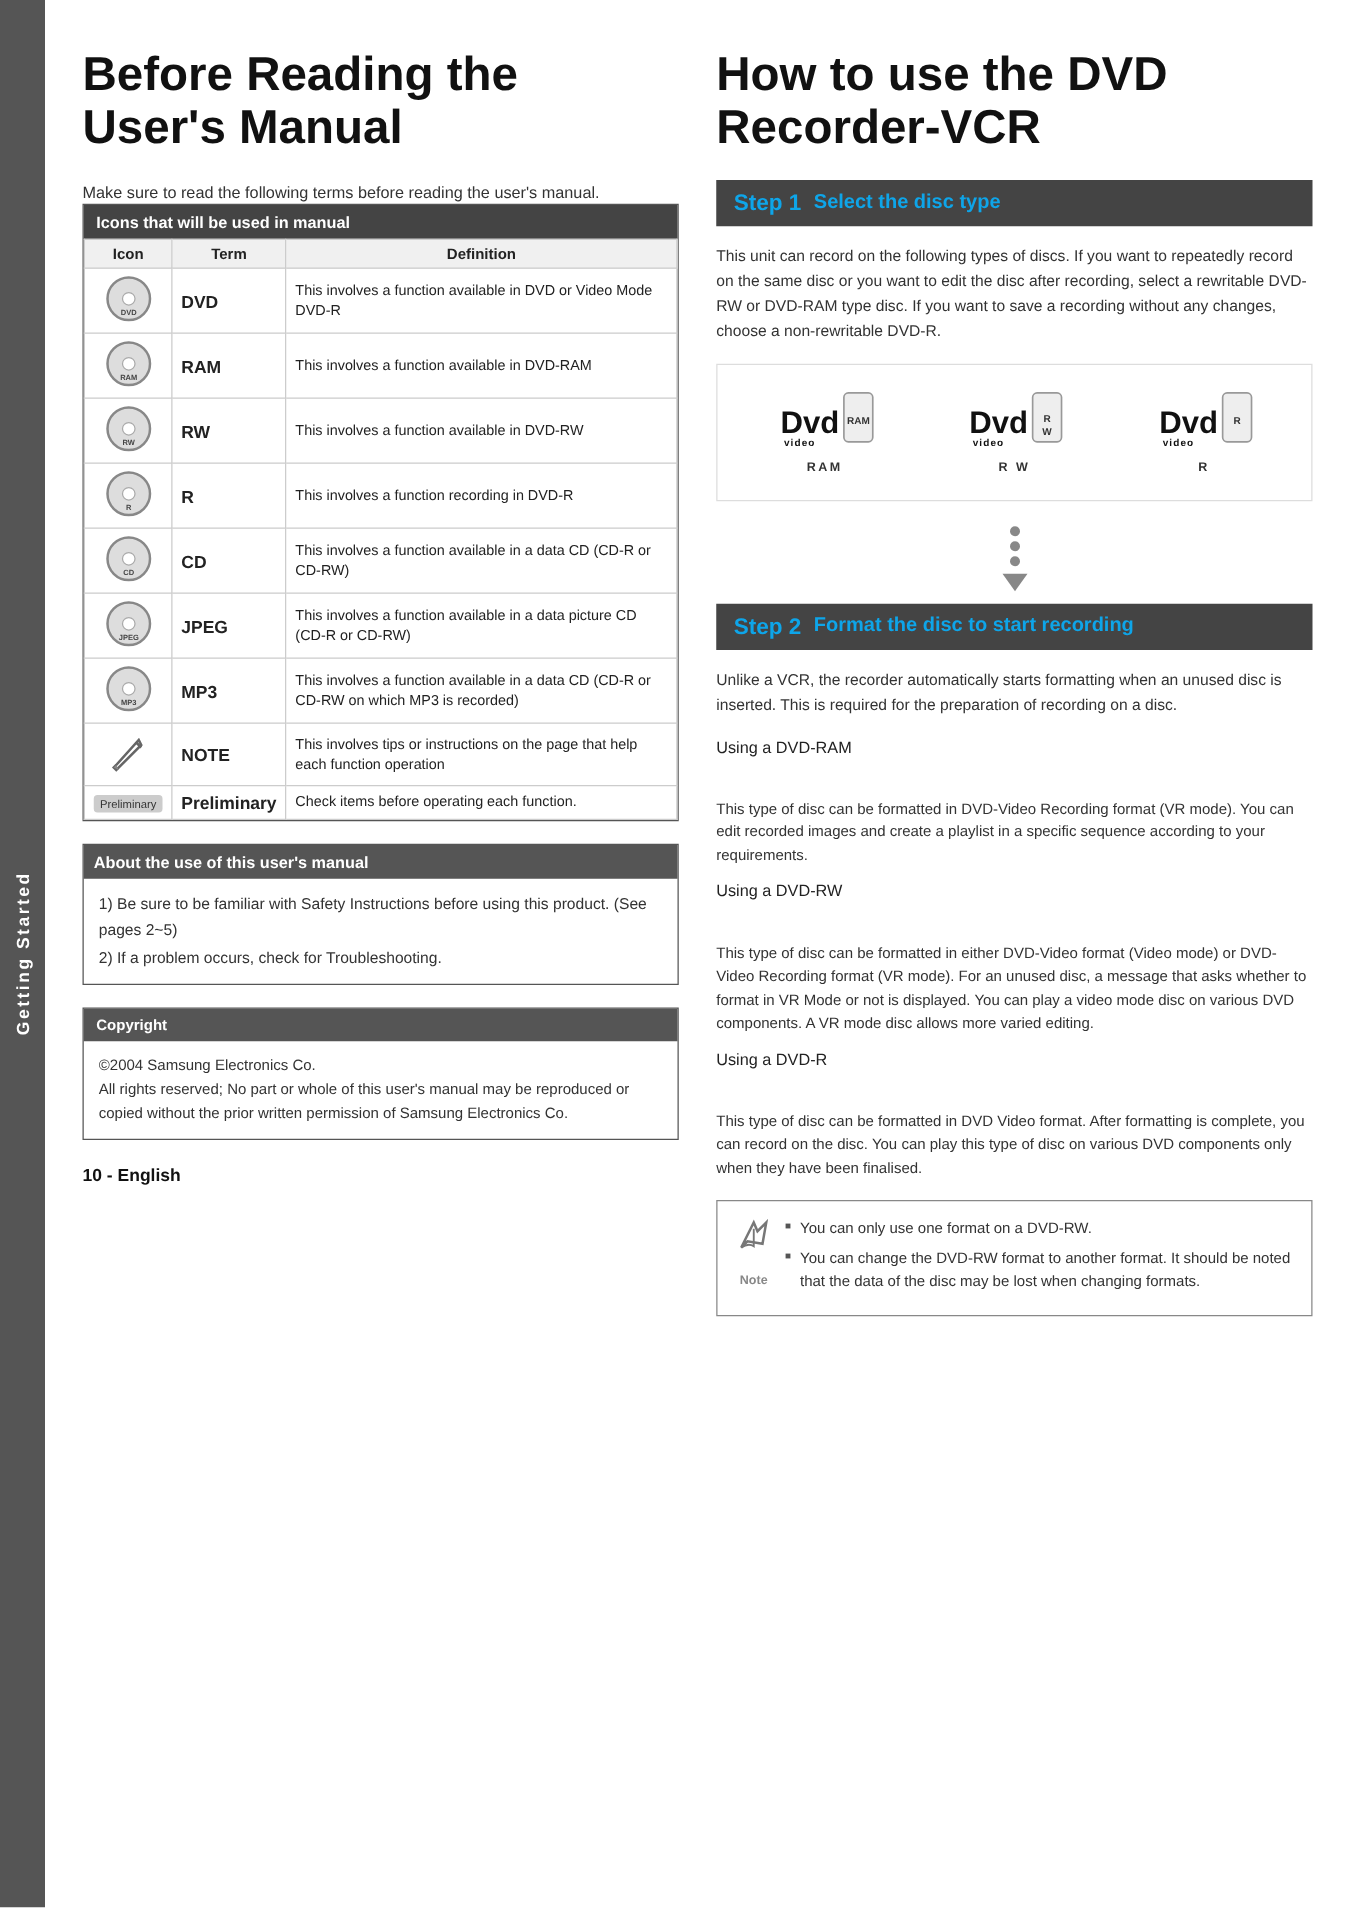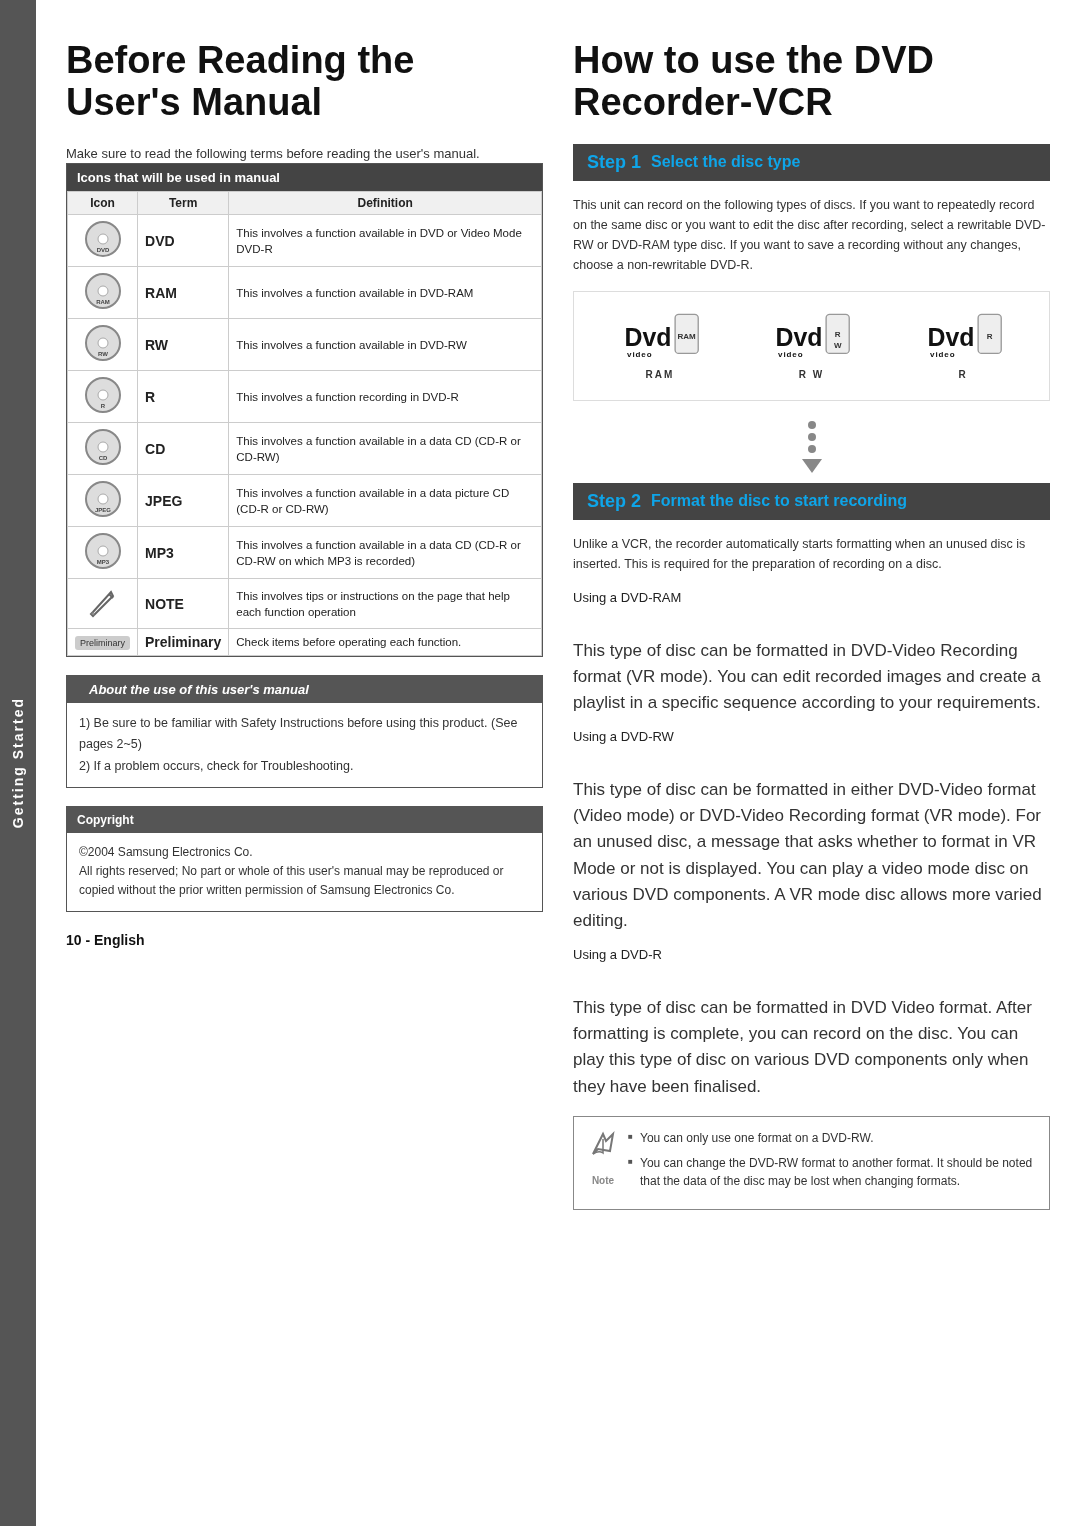--- a/index.html
+++ b/index.html
@@ -123,22 +123,21 @@
     
     .about-box {
       border: 1px solid #555;
       margin-bottom: 18px;
     }
     .about-box-header {
       background: #555;
       color: #fff;
       font-size: 13px;
       font-weight: bold;
-      padding: 6px 22px;
-      font-style: italic;
+      padding: 6px 8px;
     }
     .about-box-content {
       padding: 10px 12px;
       font-size: 12.5px;
       line-height: 1.7;
       color: #333;
     }
 
     
     .copyright-box {
@@ -254,21 +253,21 @@
 
     
     .sub-section-title {
       font-size: 13px;
       font-weight: normal;
       color: #222;
       margin-bottom: 5px;
       margin-top: 12px;
     }
     .sub-section-text {
-      font-size: 17px;
+      font-size: 12px;
       color: #333;
       line-height: 1.55;
       margin-bottom: 8px;
       margin-top: 33px;
     }
 
     
     .note-box {
       border: 1px solid #888;
       padding: 12px 14px;

